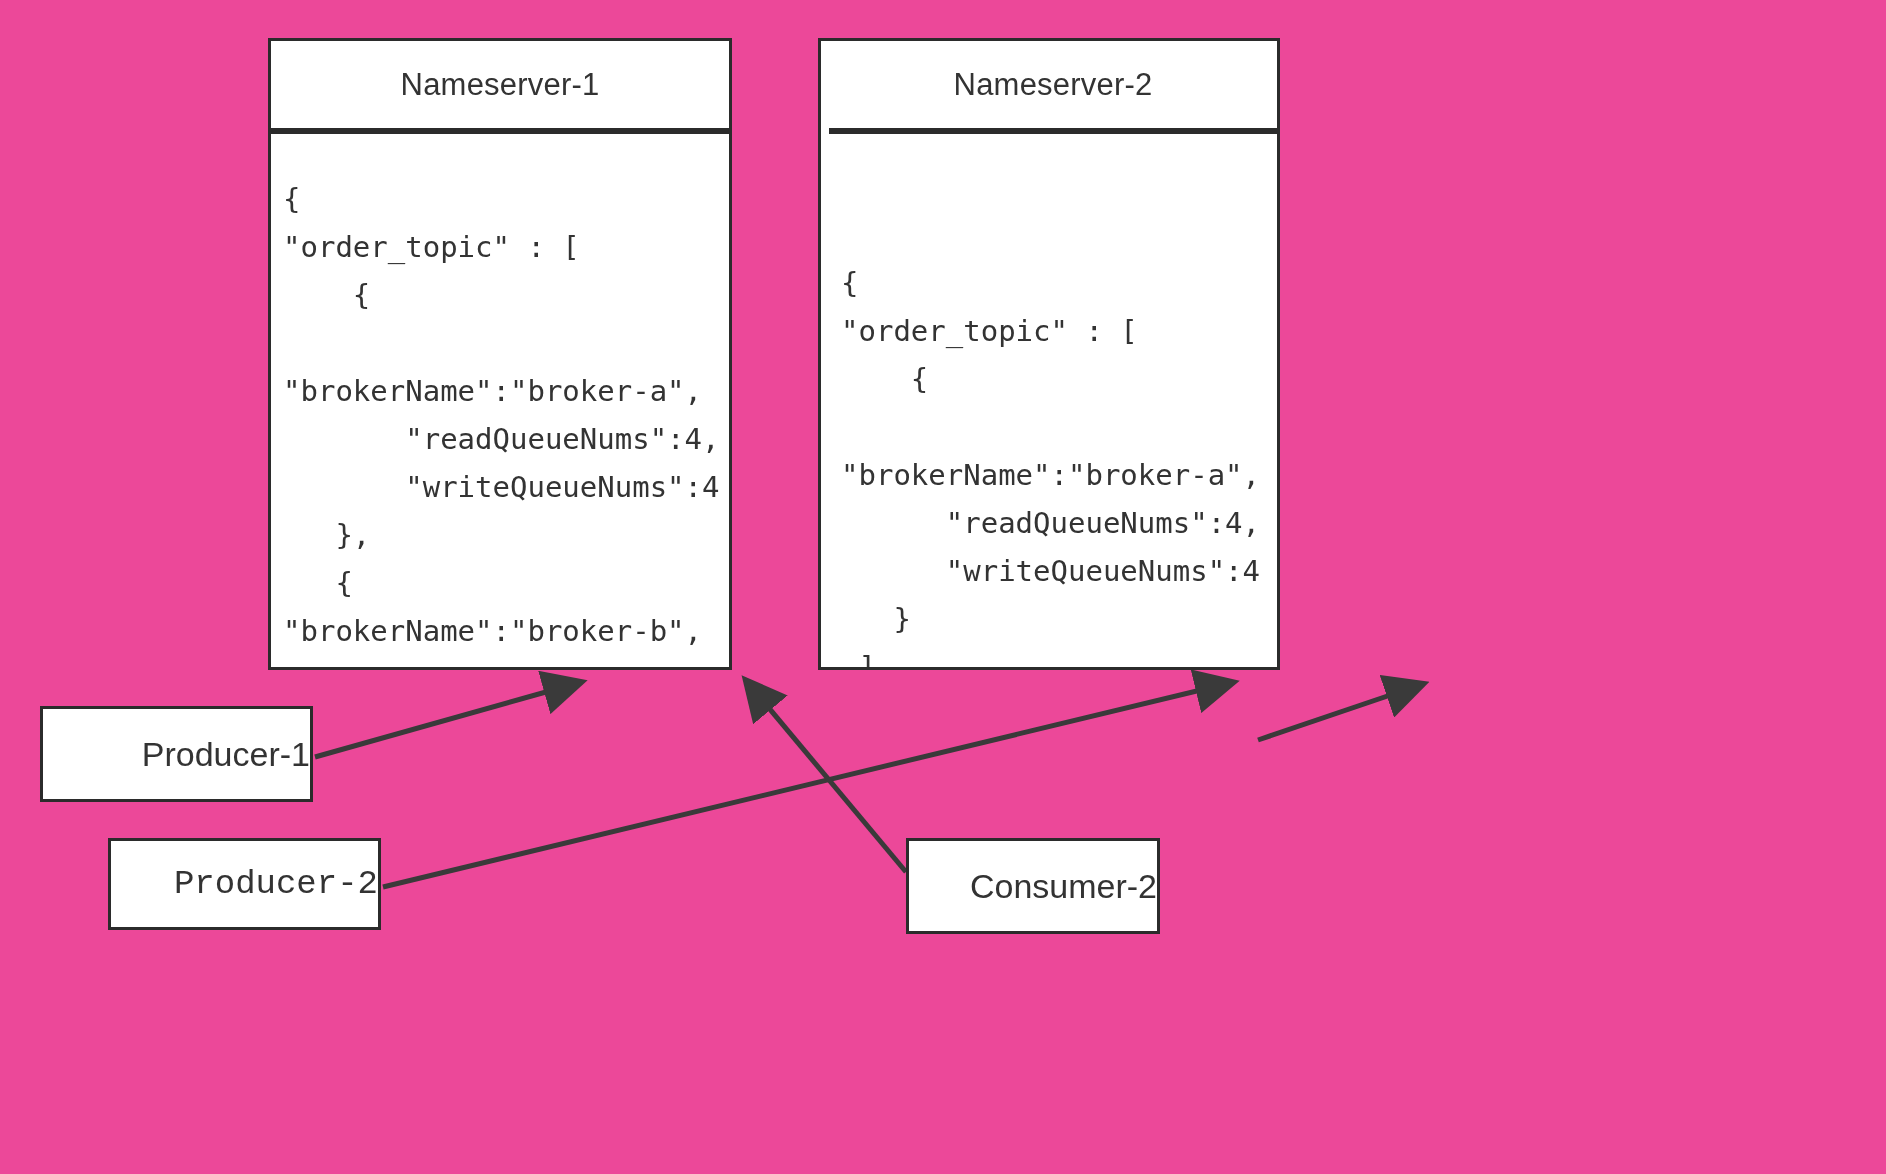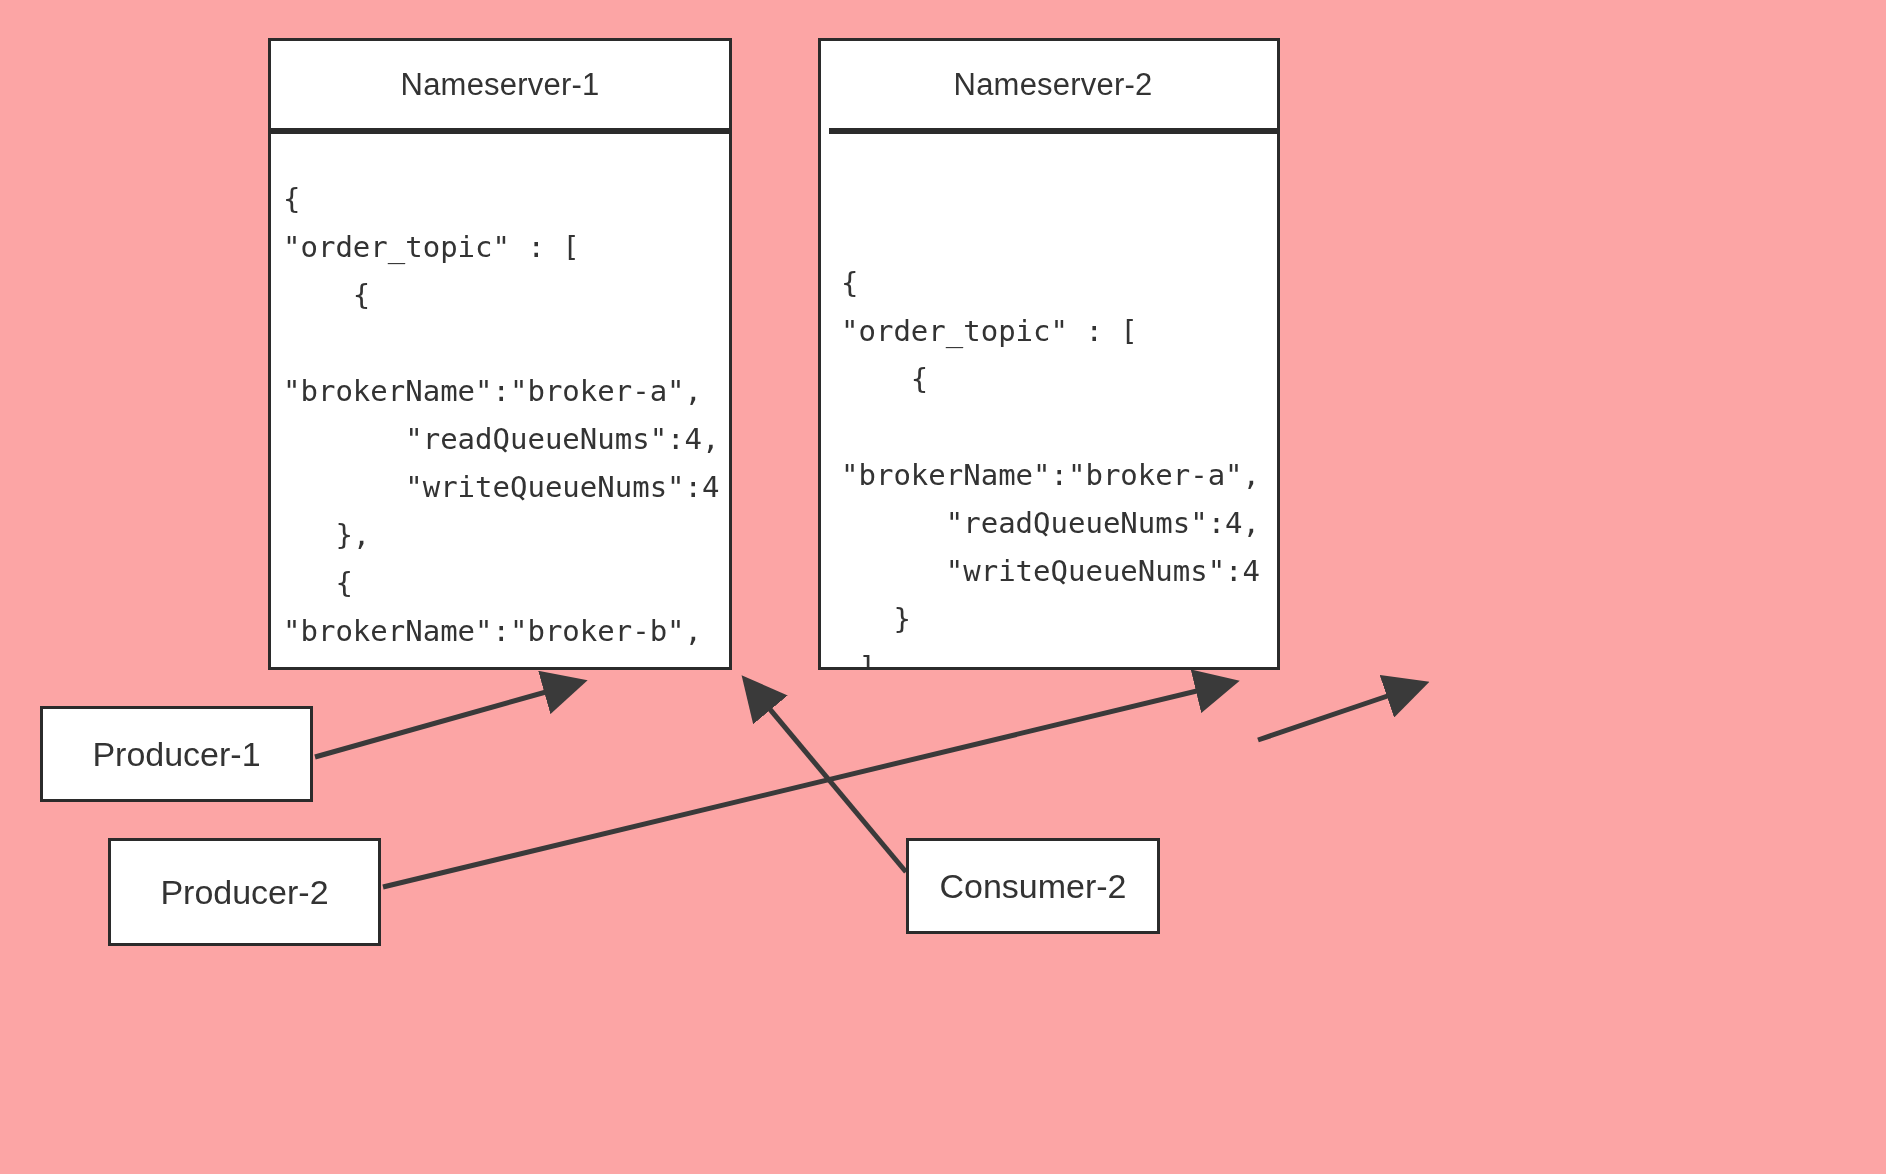--- a/index.html
+++ b/index.html
@@ -4,21 +4,21 @@
 <style>
   html, body {
     margin: 0;
     padding: 0;
     background: #000000;
   }
   #canvas {
     position: relative;
     width: 1886px;
     height: 1174px;
-    background: #fca5a5;
+    background: #ec4899;
     overflow: hidden;
     font-family: "Liberation Sans", sans-serif;
   }
   svg.edges {
     position: absolute;
     left: 0;
     top: 0;
     width: 1886px;
     height: 1174px;
     pointer-events: none;
@@ -60,21 +60,21 @@
     line-height: 48px;
     color: #333333;
     white-space: pre-wrap;
     word-break: break-word;
   }
   .ns1-code { top: 12px; }
   .ns2-code { top: 96px; }
   .leaf-box {
     display: flex;
     align-items: center;
-    justify-content: center;
+    justify-content: flex-end;
   }
   .leaf-label {
     font-size: 34px;
     color: #333333;
   }
 </style>
 </head>
 <body>
 
 <div id="canvas">
@@ -132,21 +132,21 @@
  ],
 "scan_topic":[]
 }</pre>
     </div>
   </div>
 
   <div class="node leaf-box" style="left:40px; top:706px; width:273px; height:96px;">
     <span class="leaf-label">Producer-1</span>
   </div>
 
-  <div class="node leaf-box" style="left:108px; top:838px; width:273px; height:108px;">
+  <div class="node leaf-box" style="left:108px; top:838px; width:273px; height:92px;font-family:Liberation Mono, monospace;">
     <span class="leaf-label">Producer-2</span>
   </div>
 
   <div class="node leaf-box" style="left:906px; top:838px; width:254px; height:96px;">
     <span class="leaf-label">Consumer-2</span>
   </div>
 
 
 </div>
 

